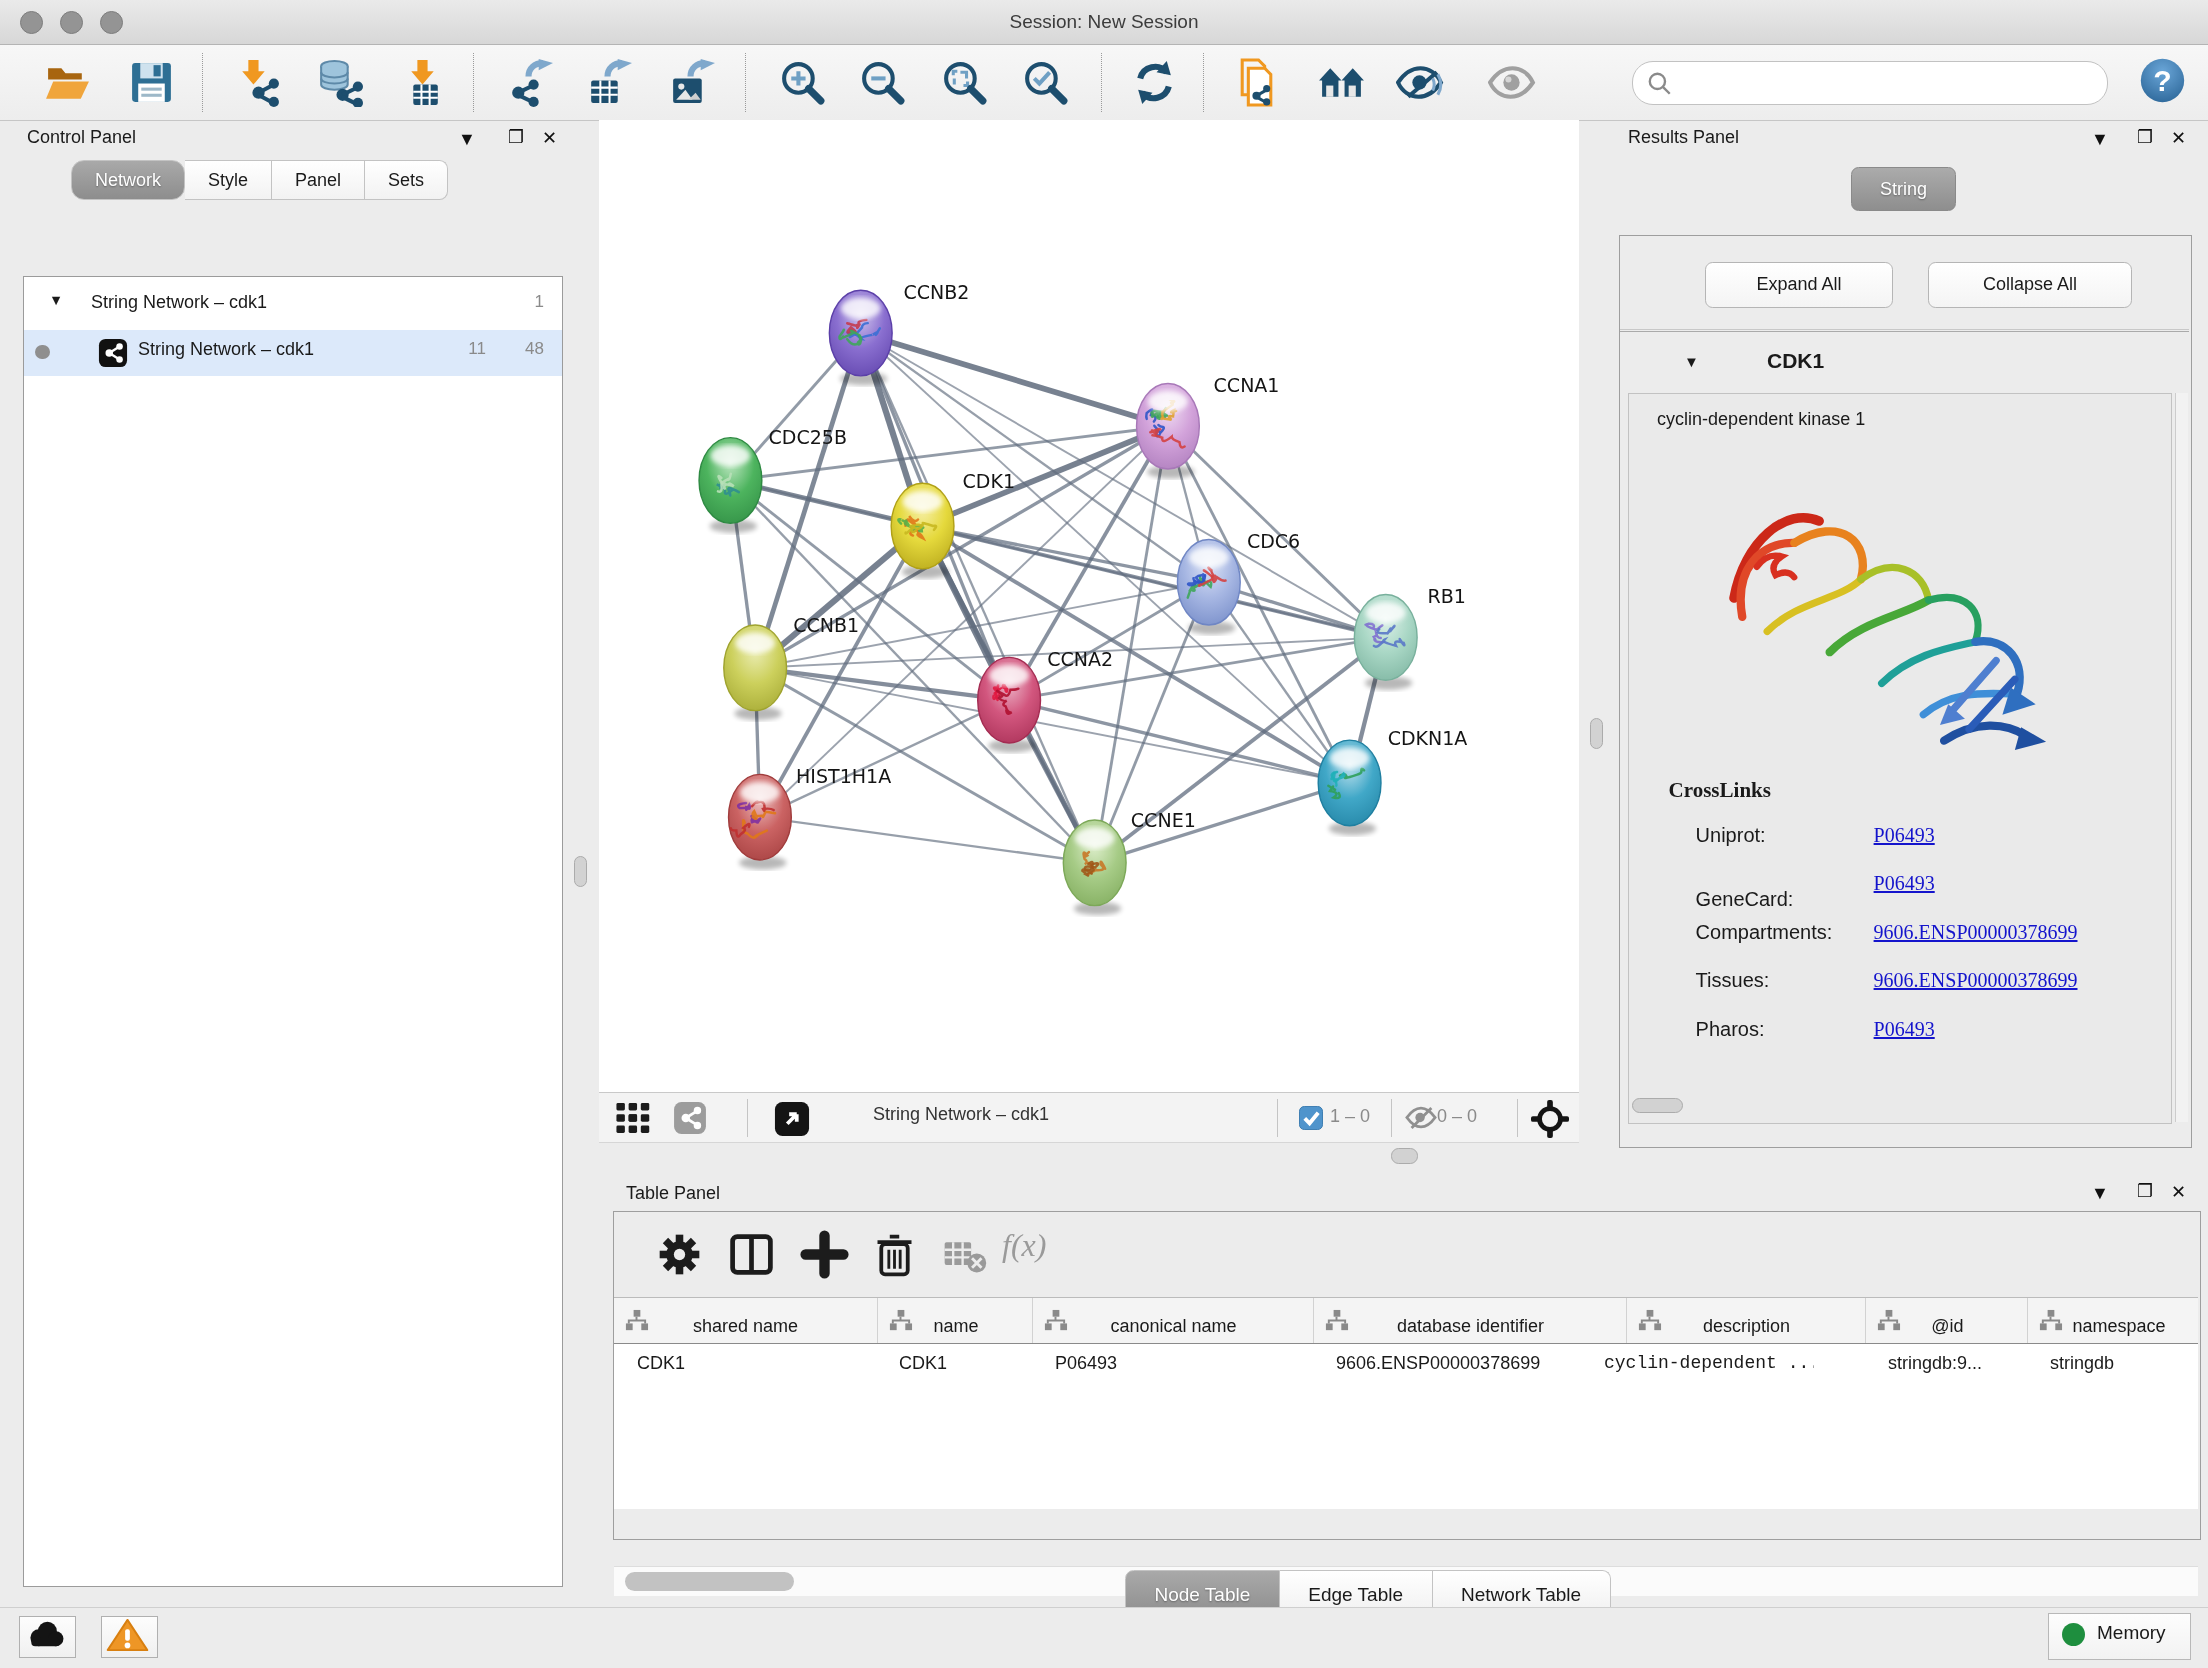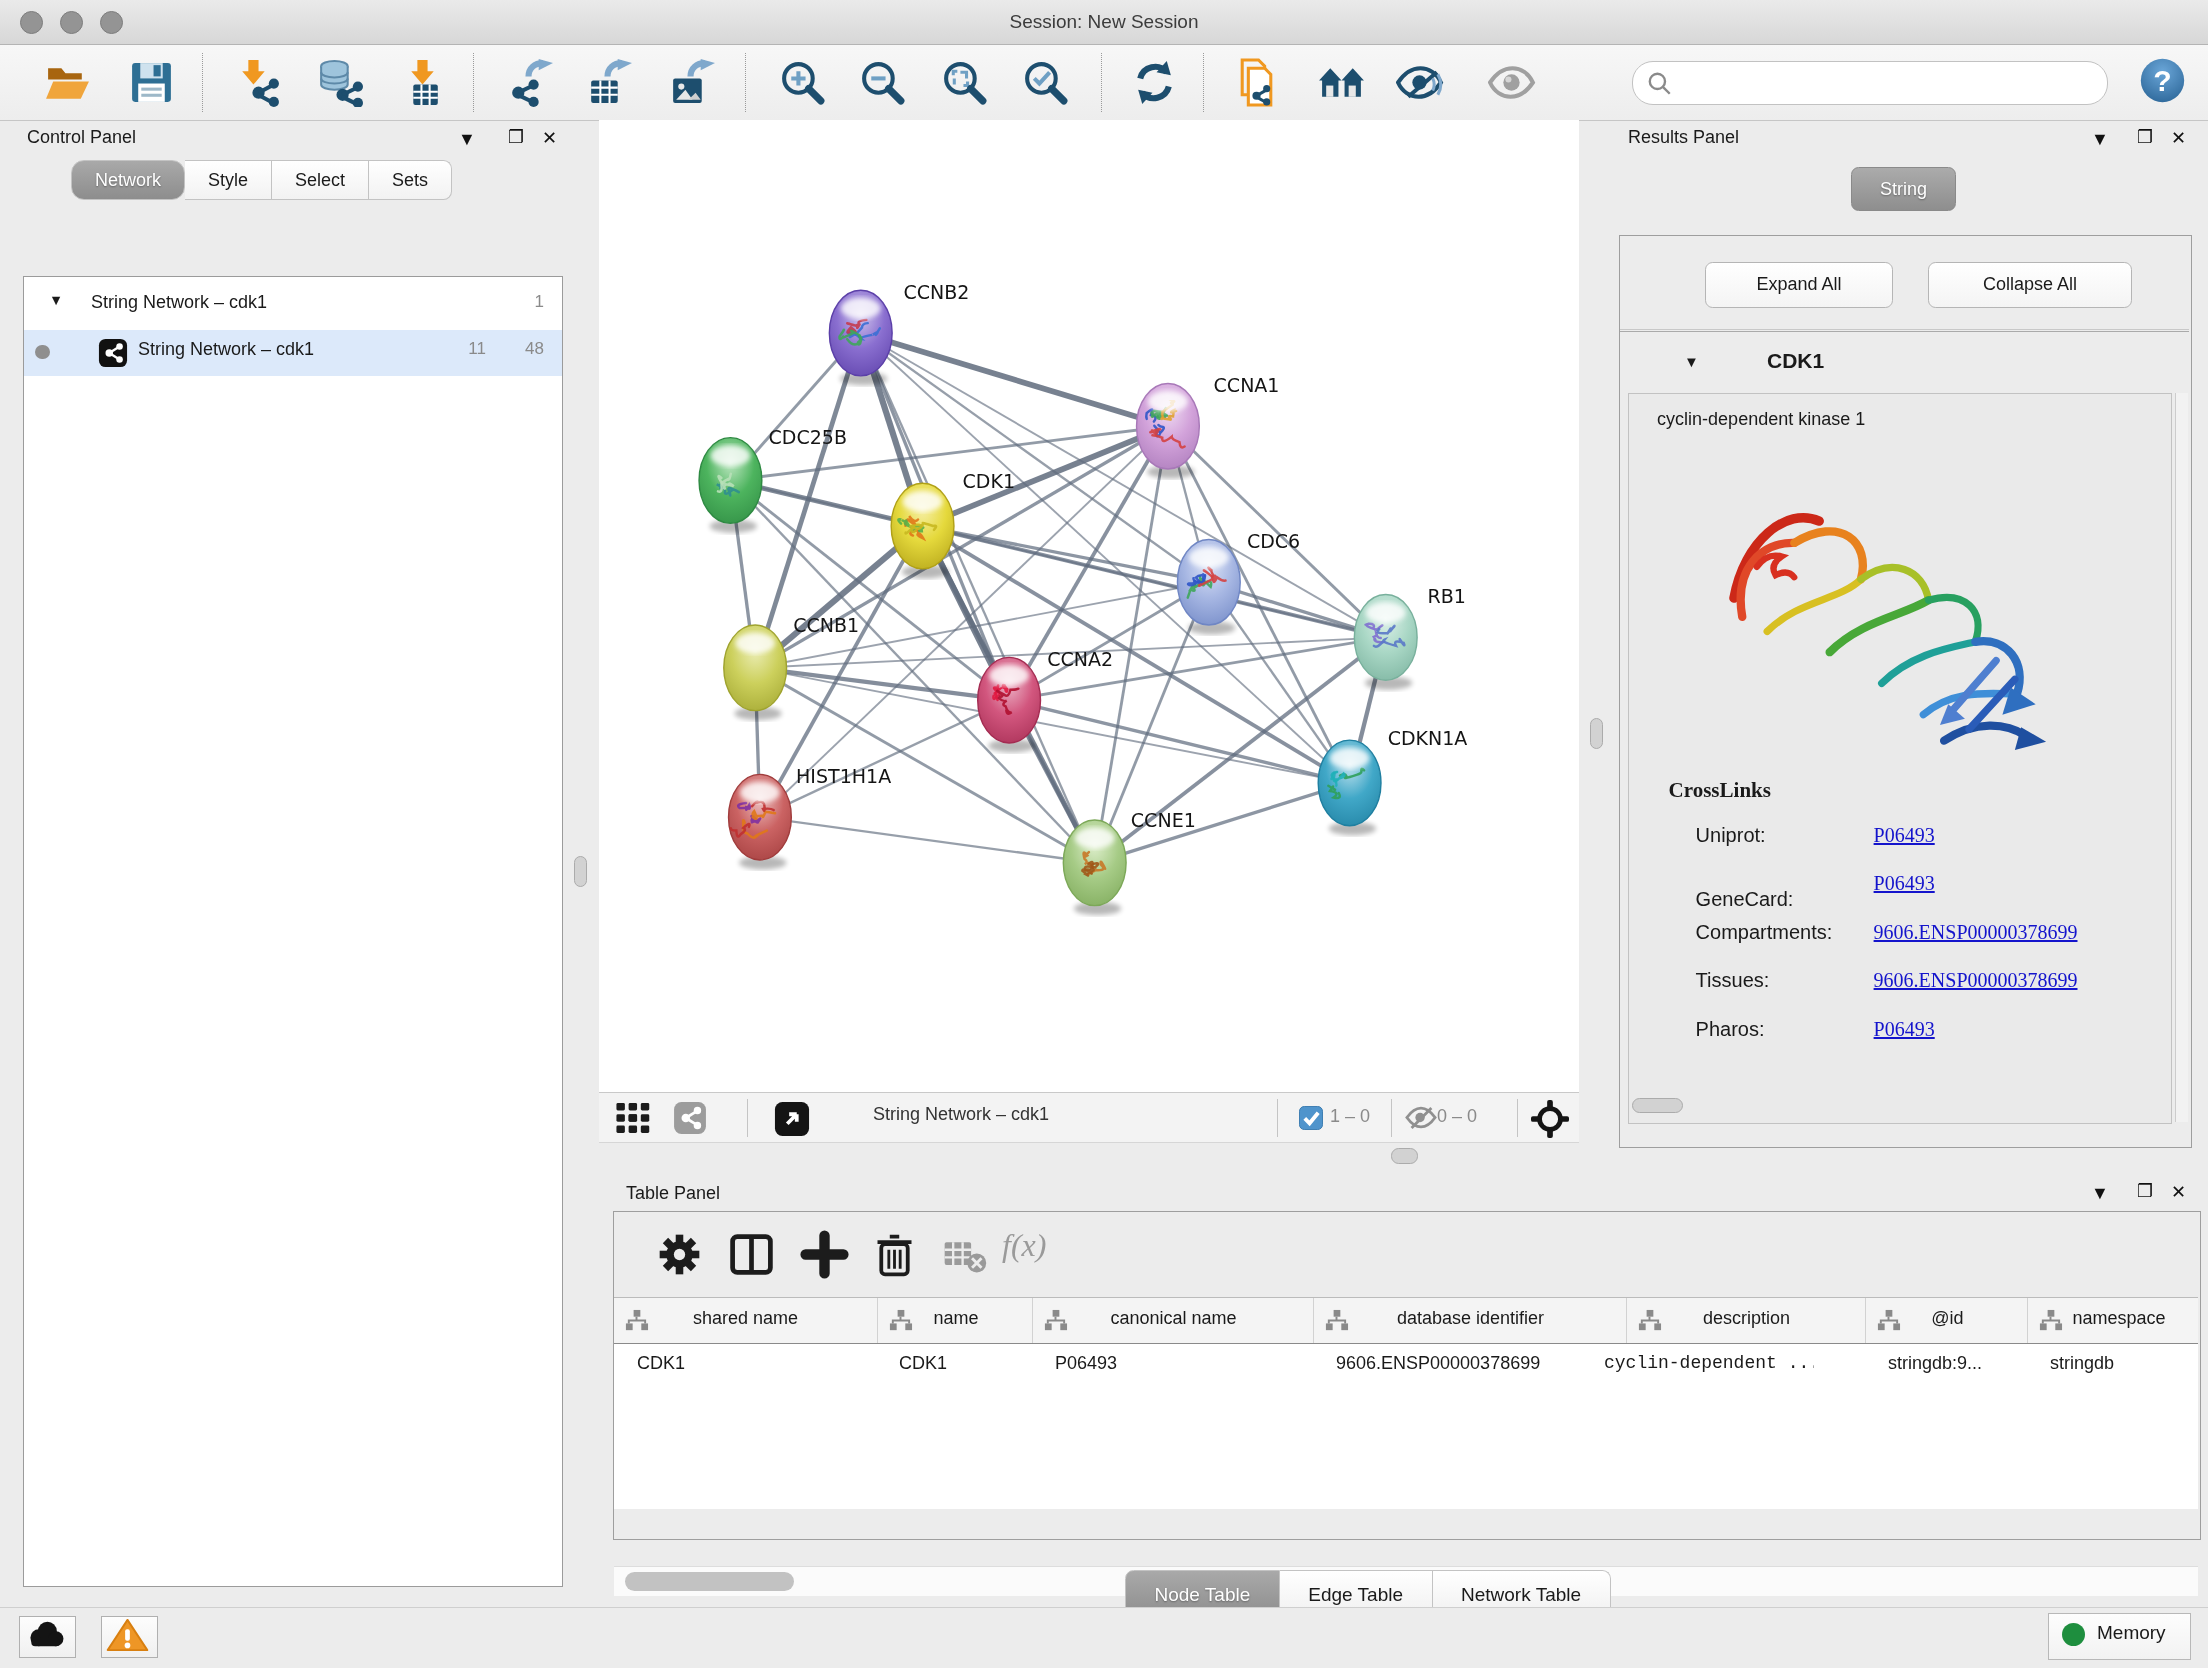--- a/index.html
+++ b/index.html
@@ -64,21 +64,21 @@
   .xl-value{position:absolute;left:245px;font-family:"Liberation Serif","DejaVu Serif",serif;font-size:20px;
             color:#1414cc;text-decoration:underline;cursor:pointer;}
   
   #tp-title{left:626px;top:1183px;font-size:18px;}
   #tp-box{left:613px;top:1211px;width:1586px;height:327px;border:1px solid #9e9e9e;background:#ececec;}
   .tp-tool{position:absolute;top:17px;width:51px;height:51px;cursor:pointer;}
   #tp-table{position:absolute;left:0px;top:85px;width:1584px;height:211px;background:#fff;border-top:1px solid #bbb;}
   #tp-header{position:absolute;left:0;top:0;width:100%;height:45px;background:#f4f4f4;border-bottom:1.9px solid #8a8a8a;}
   .th-cell{position:absolute;top:0;height:45px;border-left:1px solid #d2d2d2;cursor:pointer;}
   .th-cell:first-child{border-left:none;}
-  .th-label{position:absolute;width:100%;text-align:center;top:10px;font-size:18px;}
+  .th-label{position:absolute;width:100%;text-align:center;top:18px;font-size:18px;}
   .td-cell{position:absolute;top:55px;font-size:18px;white-space:nowrap;overflow:hidden;}
   #tp-hscroll{position:absolute;left:0;top:268px;width:1584px;height:28.5px;background:#fbfbfb;border-top:1px solid #ddd;}
   #tp-hthumb{position:absolute;left:11.4px;top:4.8px;width:169px;height:19px;background:#c2c2c2;border-radius:9.5px;cursor:pointer;}
   #tp-tabs{left:1125px;top:1570px;}
   .tp-tab{height:47px;line-height:47px;padding:0 28.5px;background:linear-gradient(#ffffff,#f0f0f0);
           border:1px solid #c3c3c3;border-left:none;font-size:19px;cursor:pointer;}
   .tp-tab:first-child{border-left:1px solid #c3c3c3;border-radius:8.6px 0 0 8.6px;}
   .tp-tab:last-child{border-radius:0 8.6px 8.6px 0;}
   .tp-tab.active{background:linear-gradient(#a9a9a9,#8d8d8d);color:#fff;text-shadow:0 1px 1.9px rgba(0,0,0,.35);}
   
@@ -252,21 +252,21 @@
   </div>
 
   <div id="cp-title" class="abs">Control Panel</div>
   <div class="abs panel-ctl" style="left:458px;top:129px">▼</div>
   <div class="abs panel-ctl" style="left:508px;top:126px">❐</div>
   <div class="abs panel-ctl" style="left:542px;top:127px;font-weight:bold">✕</div>
 
   <div class="abs tabrow" style="left:71px;top:160px" id="cp-tabs">
       <div class="tab active">Network</div>
       <div class="tab">Style</div>
-      <div class="tab">Select</div>
+      <div class="tab">Panel</div>
       <div class="tab">Sets</div>
     </div>
 
 
   <div id="net-tree" class="abs">
     <div class="tree-row" style="top:7.6px">
       <div class="abs" style="left:25px;top:7.6px;font-size:14.3px">▼</div>
       <div class="abs" style="left:67px;top:7.6px;font-size:18px">String Network – cdk1</div>
       <div class="tree-count" style="left:476px;width:44px;top:7.6px">1</div>
     </div>

